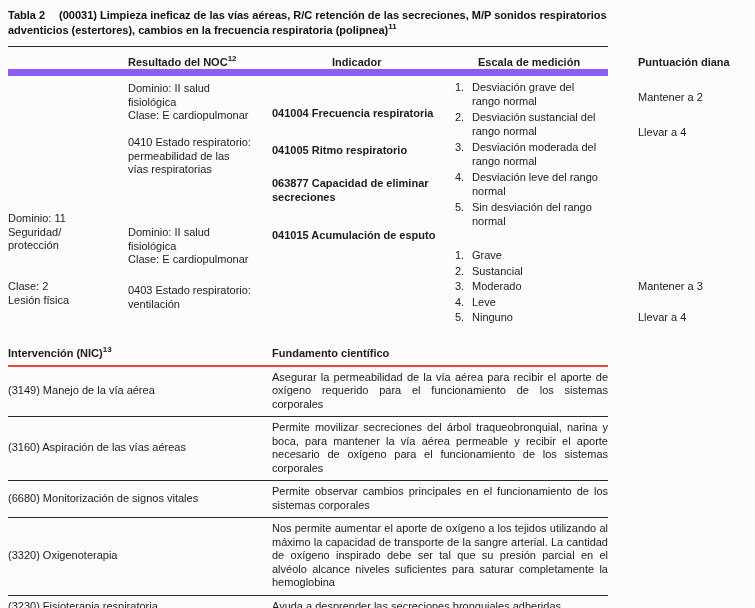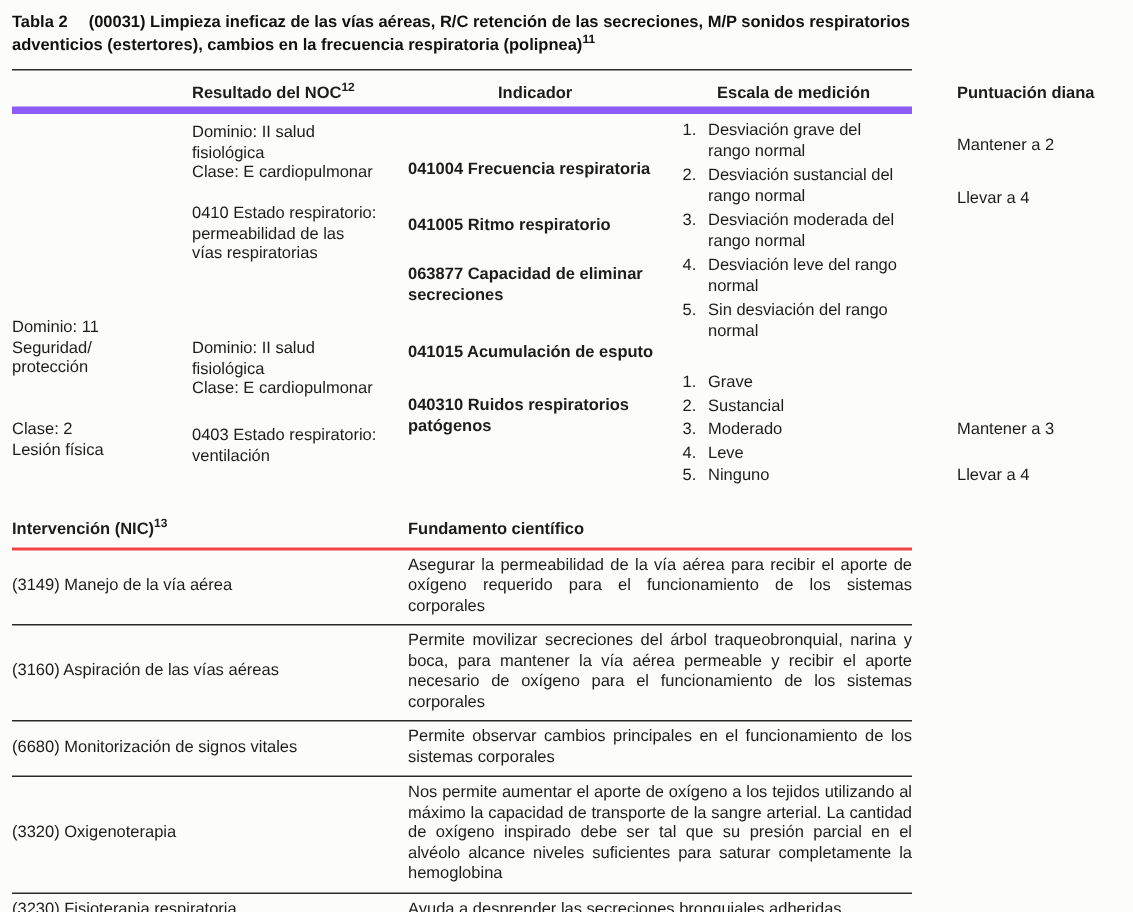--- a/index.html
+++ b/index.html
@@ -11,21 +11,21 @@
     line-height:13.5px;
     color:#1c1c1c;
     overflow:hidden;
   }
   .page { padding:8px 8px 0 8px; width:616px; }
   .title { font-weight:bold; line-height:15px; margin-bottom:8px; color:#111; }
   .t-label { margin-right:14px; }
   sup { font-size:8px; vertical-align:super; line-height:0; }
   .noc-headers {
     position:relative; height:30px;
-    border-top:1px solid #2a2a2a; border-bottom:5px solid #8b5cf6;
+    border-top:1px solid #2a2a2a; border-bottom:7px solid #8b5cf6;
     font-weight:bold;
     text-align:center;
   }
   .noc-headers .h { position:absolute; top:9px; white-space:nowrap; }
   .noc-body { position:relative; height:268px; }
   .blk { position:absolute; }
   .pre { white-space:pre-line; }
   .ind { width:178px;font-weight:bold; }
   .scale-item { display:flex; }
   .scale-1 .scale-item { margin-bottom:3px; }
@@ -83,21 +83,20 @@
     <div class="blk pre" style="left:120px; top:150px">Dominio: II salud
 fisiológica
 Clase: E cardiopulmonar</div>
     <div class="blk pre" style="left:120px; top:208px">0403 Estado respiratorio:
 ventilación</div>
 
     <div class="blk ind" style="left:264px; top:31px">041004 Frecuencia respiratoria</div>
     <div class="blk ind" style="left:264px; top:68px">041005 Ritmo respiratorio</div>
     <div class="blk ind" style="left:264px; top:101px">063877 Capacidad de eliminar secreciones</div>
     <div class="blk ind" style="left:264px; top:153px">041015 Acumulación de esputo</div>
-    <div class="blk ind" style="left:264px; top:188px">040310 Ruidos respiratorios patógenos</div>
 
     <div class="blk scale-1" style="left:447px; top:5px">
       <div class="scale-item">
           <span class="scale-num">1.</span>
           <span class="scale-text">Desviación grave del rango normal</span>
         </div>
       <div class="scale-item">
           <span class="scale-num">2.</span>
           <span class="scale-text">Desviación sustancial del rango normal</span>
         </div>

